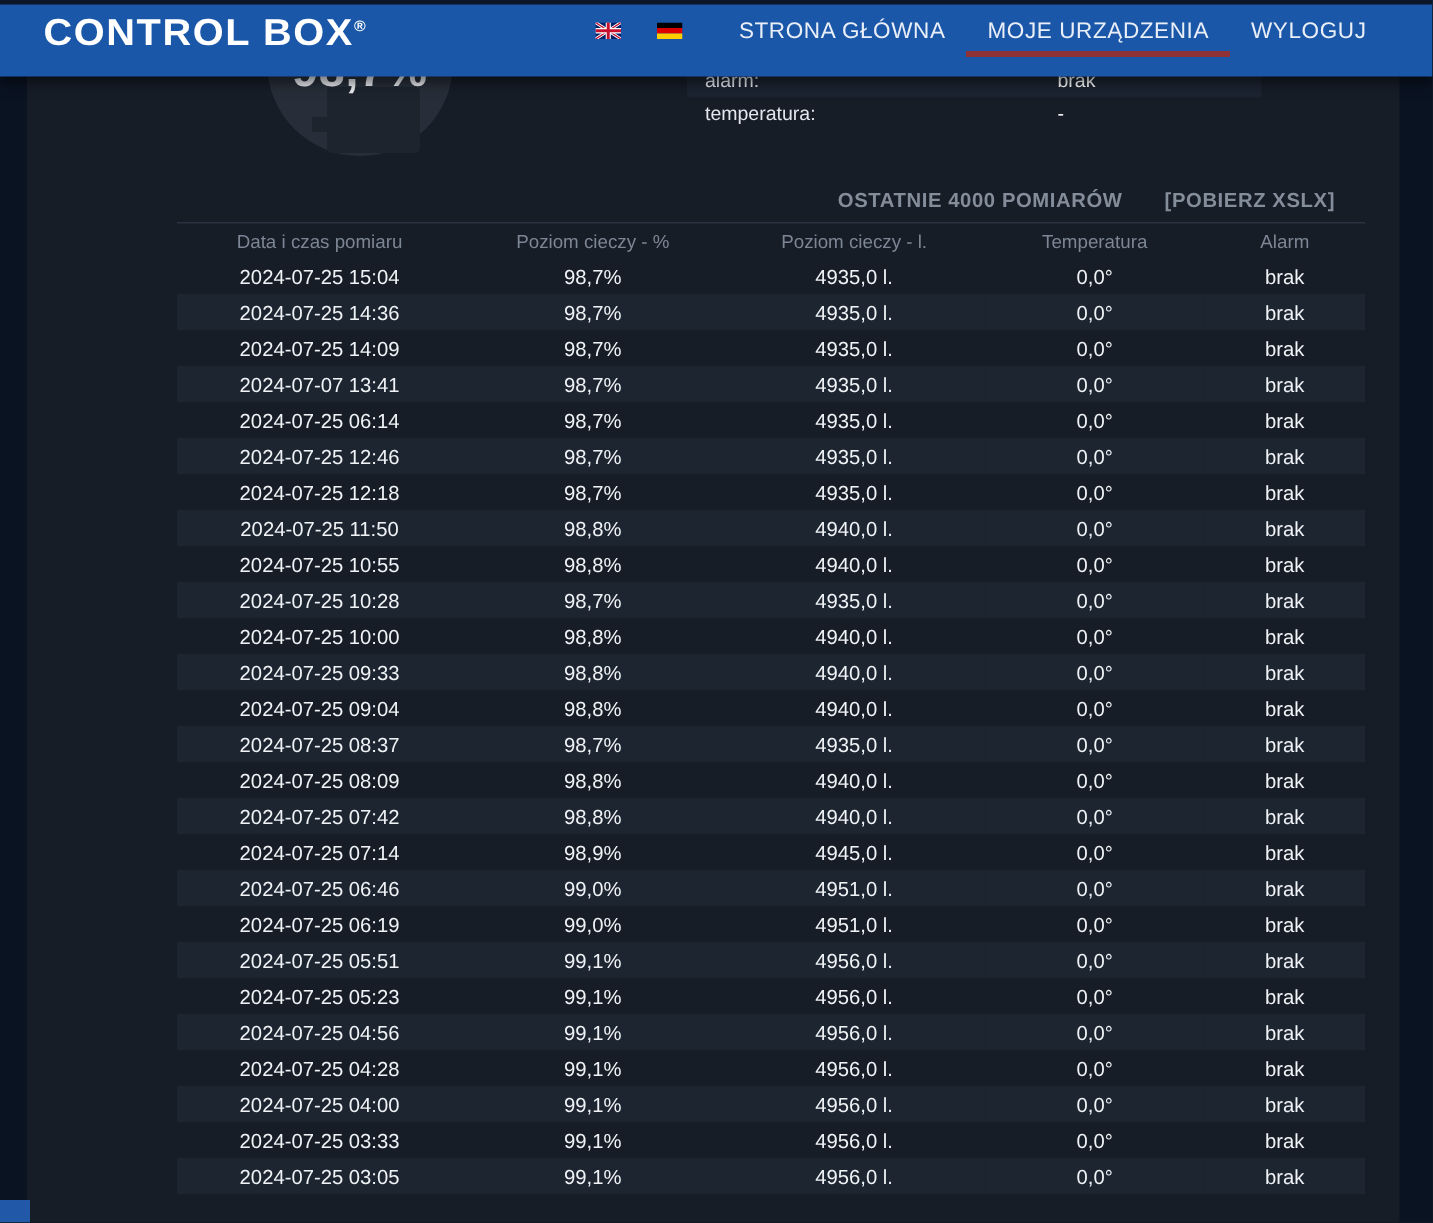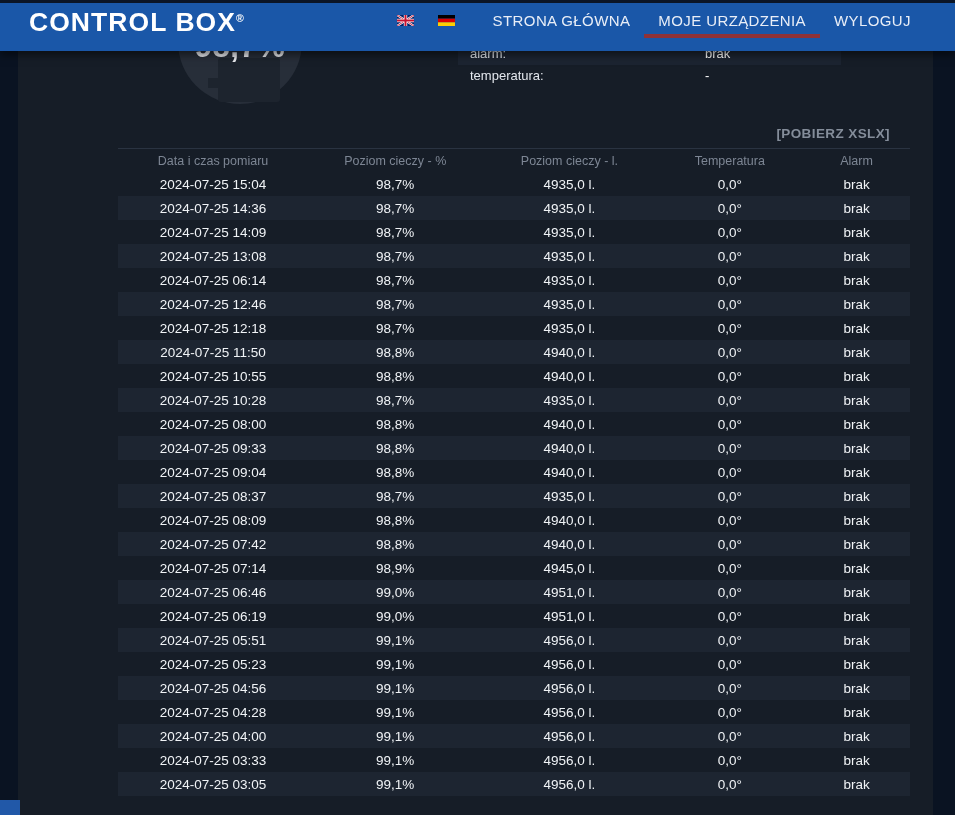--- a/index.html
+++ b/index.html
@@ -140,20 +140,21 @@
       <span class="info-label">alarm:</span>
       <span class="info-value">brak</span>
     </div>
     <div class="info-row">
       <span class="info-label">temperatura:</span>
       <span class="info-value">-</span>
     </div>
   </div>
 
   <div class="section-links">
+    <span>OSTATNIE 4000 POMIARÓW</span>
     <span class="download">[POBIERZ XSLX]</span>
   </div>
 
   <div class="meas-wrap">
     <table>
       <colgroup>
           <col class="c1">
           <col class="c2">
           <col class="c3">
           <col class="c4">
@@ -185,21 +186,21 @@
           <td>brak</td>
         </tr>
           <tr style="">
           <td>2024-07-25 14:09</td>
           <td>98,7%</td>
           <td>4935,0 l.</td>
           <td>0,0°</td>
           <td>brak</td>
         </tr>
           <tr style="">
-          <td>2024-07-25 13:08</td>
+          <td>2024-07-07 13:41</td>
           <td>98,7%</td>
           <td>4935,0 l.</td>
           <td>0,0°</td>
           <td>brak</td>
         </tr>
           <tr style="">
           <td>2024-07-25 06:14</td>
           <td>98,7%</td>
           <td>4935,0 l.</td>
           <td>0,0°</td>
@@ -234,21 +235,21 @@
           <td>brak</td>
         </tr>
           <tr style="">
           <td>2024-07-25 10:28</td>
           <td>98,7%</td>
           <td>4935,0 l.</td>
           <td>0,0°</td>
           <td>brak</td>
         </tr>
           <tr style="">
-          <td>2024-07-25 08:00</td>
+          <td>2024-07-25 10:00</td>
           <td>98,8%</td>
           <td>4940,0 l.</td>
           <td>0,0°</td>
           <td>brak</td>
         </tr>
           <tr style="">
           <td>2024-07-25 09:33</td>
           <td>98,8%</td>
           <td>4940,0 l.</td>
           <td>0,0°</td>

